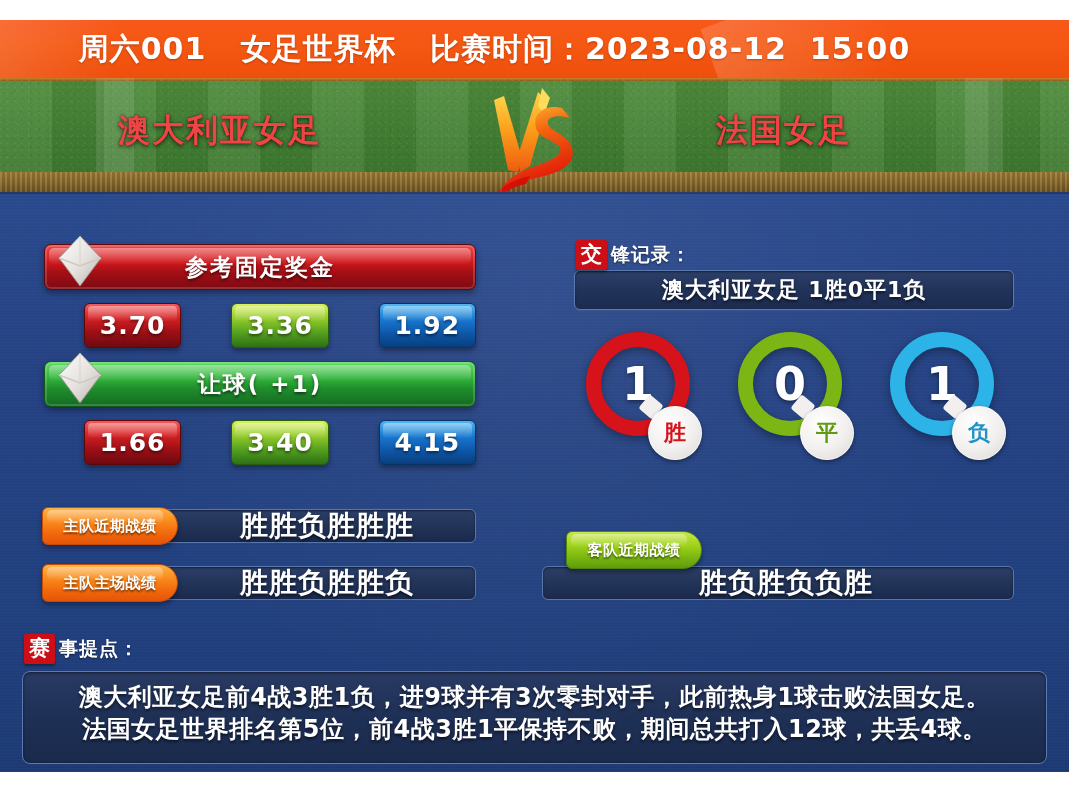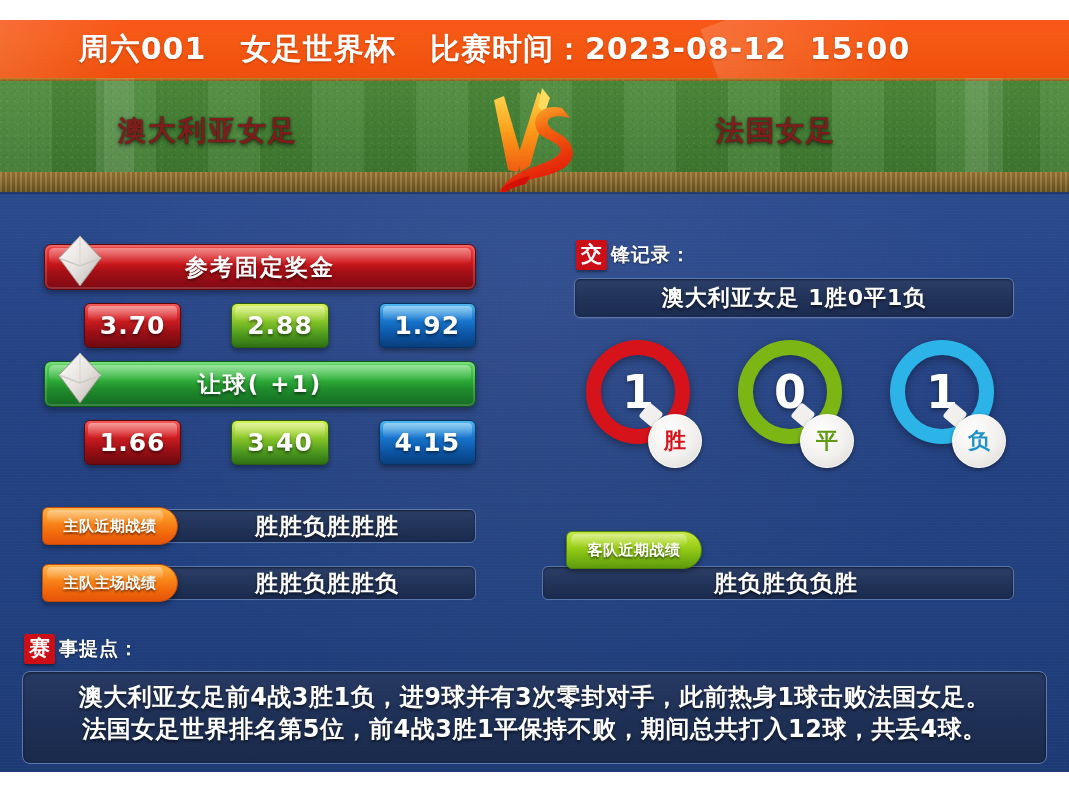--- a/index.html
+++ b/index.html
@@ -64,21 +64,21 @@
   }
   .dirt-strip{
     position:absolute;left:0;top:172px;width:1069px;height:20px;
     background:
       repeating-linear-gradient(90deg,
         rgba(255,255,255,.10) 0 2px, rgba(0,0,0,.10) 2px 5px),
       linear-gradient(180deg,#9d7b36 0%,#8a6a2c 50%,#6e541f 100%);
   }
   .team-name{
     position:absolute;top:96px;height:70px;display:flex;align-items:center;
-    color:#7f1d1d;font-size:28px;font-weight:bold;letter-spacing:2px;
+    color:#ef4444;font-size:32px;font-weight:bold;letter-spacing:2px;
     text-shadow:0 2px 4px rgba(0,0,0,.55),0 0 2px rgba(0,0,0,.6);
   }
   .team-home{left:118px;}
   .team-away{left:716px;}
 
   .vs-logo{
     position:absolute;left:478px;top:84px;width:106px;height:112px;
   }
 
   
@@ -169,21 +169,21 @@
     display:inline-block;background:#cc0e16;color:#fff;
     font-size:21px;font-weight:bold;line-height:1;
     padding:4px 5px 5px 5px;border-radius:2px;
     box-shadow:0 2px 3px rgba(0,0,0,.4);
   }
   .label-rest{
     color:#ffffff;font-size:19px;font-weight:bold;margin-left:4px;
     text-shadow:0 1px 2px rgba(0,0,0,.5);letter-spacing:1px;
   }
   .inset-box{
-    margin-top:8px;height:38px;border-radius:6px;
+    height:38px;border-radius:6px;
     display:flex;align-items:center;justify-content:center;
     background:linear-gradient(180deg,#2c3f68 0%,#22335a 50%,#1b2b50 100%);
     border:1px solid #5d7ab0;
     box-shadow:inset 0 1px 2px rgba(0,0,0,.5), 0 1px 2px rgba(255,255,255,.07);
     color:#ffffff;font-size:22px;font-weight:bold;letter-spacing:1px;
     text-shadow:0 2px 3px rgba(0,0,0,.6);
   }
 
   .rings{
     position:relative;margin-top:22px;height:140px;
@@ -246,21 +246,21 @@
     background:linear-gradient(180deg,rgba(255,255,255,.40),rgba(255,255,255,.02));
     pointer-events:none;
   }
   .form-track{
     position:relative;z-index:1;margin-left:-16px;height:32px;flex:1;
     border-radius:6px;
     background:linear-gradient(180deg,#2b3e66 0%,#223358 55%,#1a2a4e 100%);
     border:1px solid #5a77ac;
     box-shadow:inset 0 1px 2px rgba(0,0,0,.5);
     display:flex;align-items:center;justify-content:center;
-    color:#ffffff;font-size:23px;font-weight:bold;letter-spacing:1px;
+    color:#ffffff;font-size:28px;font-weight:bold;letter-spacing:1px;
     text-shadow:0 2px 3px rgba(0,0,0,.6);
     padding-left:16px;
   }
 
   
   .analysis{position:absolute;left:22px;top:634px;width:1025px;}
   .analysis-box{
     margin-top:7px;border-radius:8px;
     background:linear-gradient(180deg,#283a63 0%,#1f3056 50%,#192a4c 100%);
     border:1px solid #5d7ab0;
@@ -346,21 +346,21 @@
       <span>参考固定奖金</span>
     </div>
 
     <div class="odds-row">
       <div class="odds-btn c-red">
         <div class="odds-gloss"></div>
         <span>3.70</span>
       </div>
       <div class="odds-btn c-green">
         <div class="odds-gloss"></div>
-        <span>2.88</span>
+        <span>3.36</span>
       </div>
       <div class="odds-btn c-blue">
         <div class="odds-gloss"></div>
         <span>1.92</span>
       </div>
     </div>
 
     <div class="bar-header green handicap-bar">
       <div class="bar-gloss"></div>
       <span class="gem">

